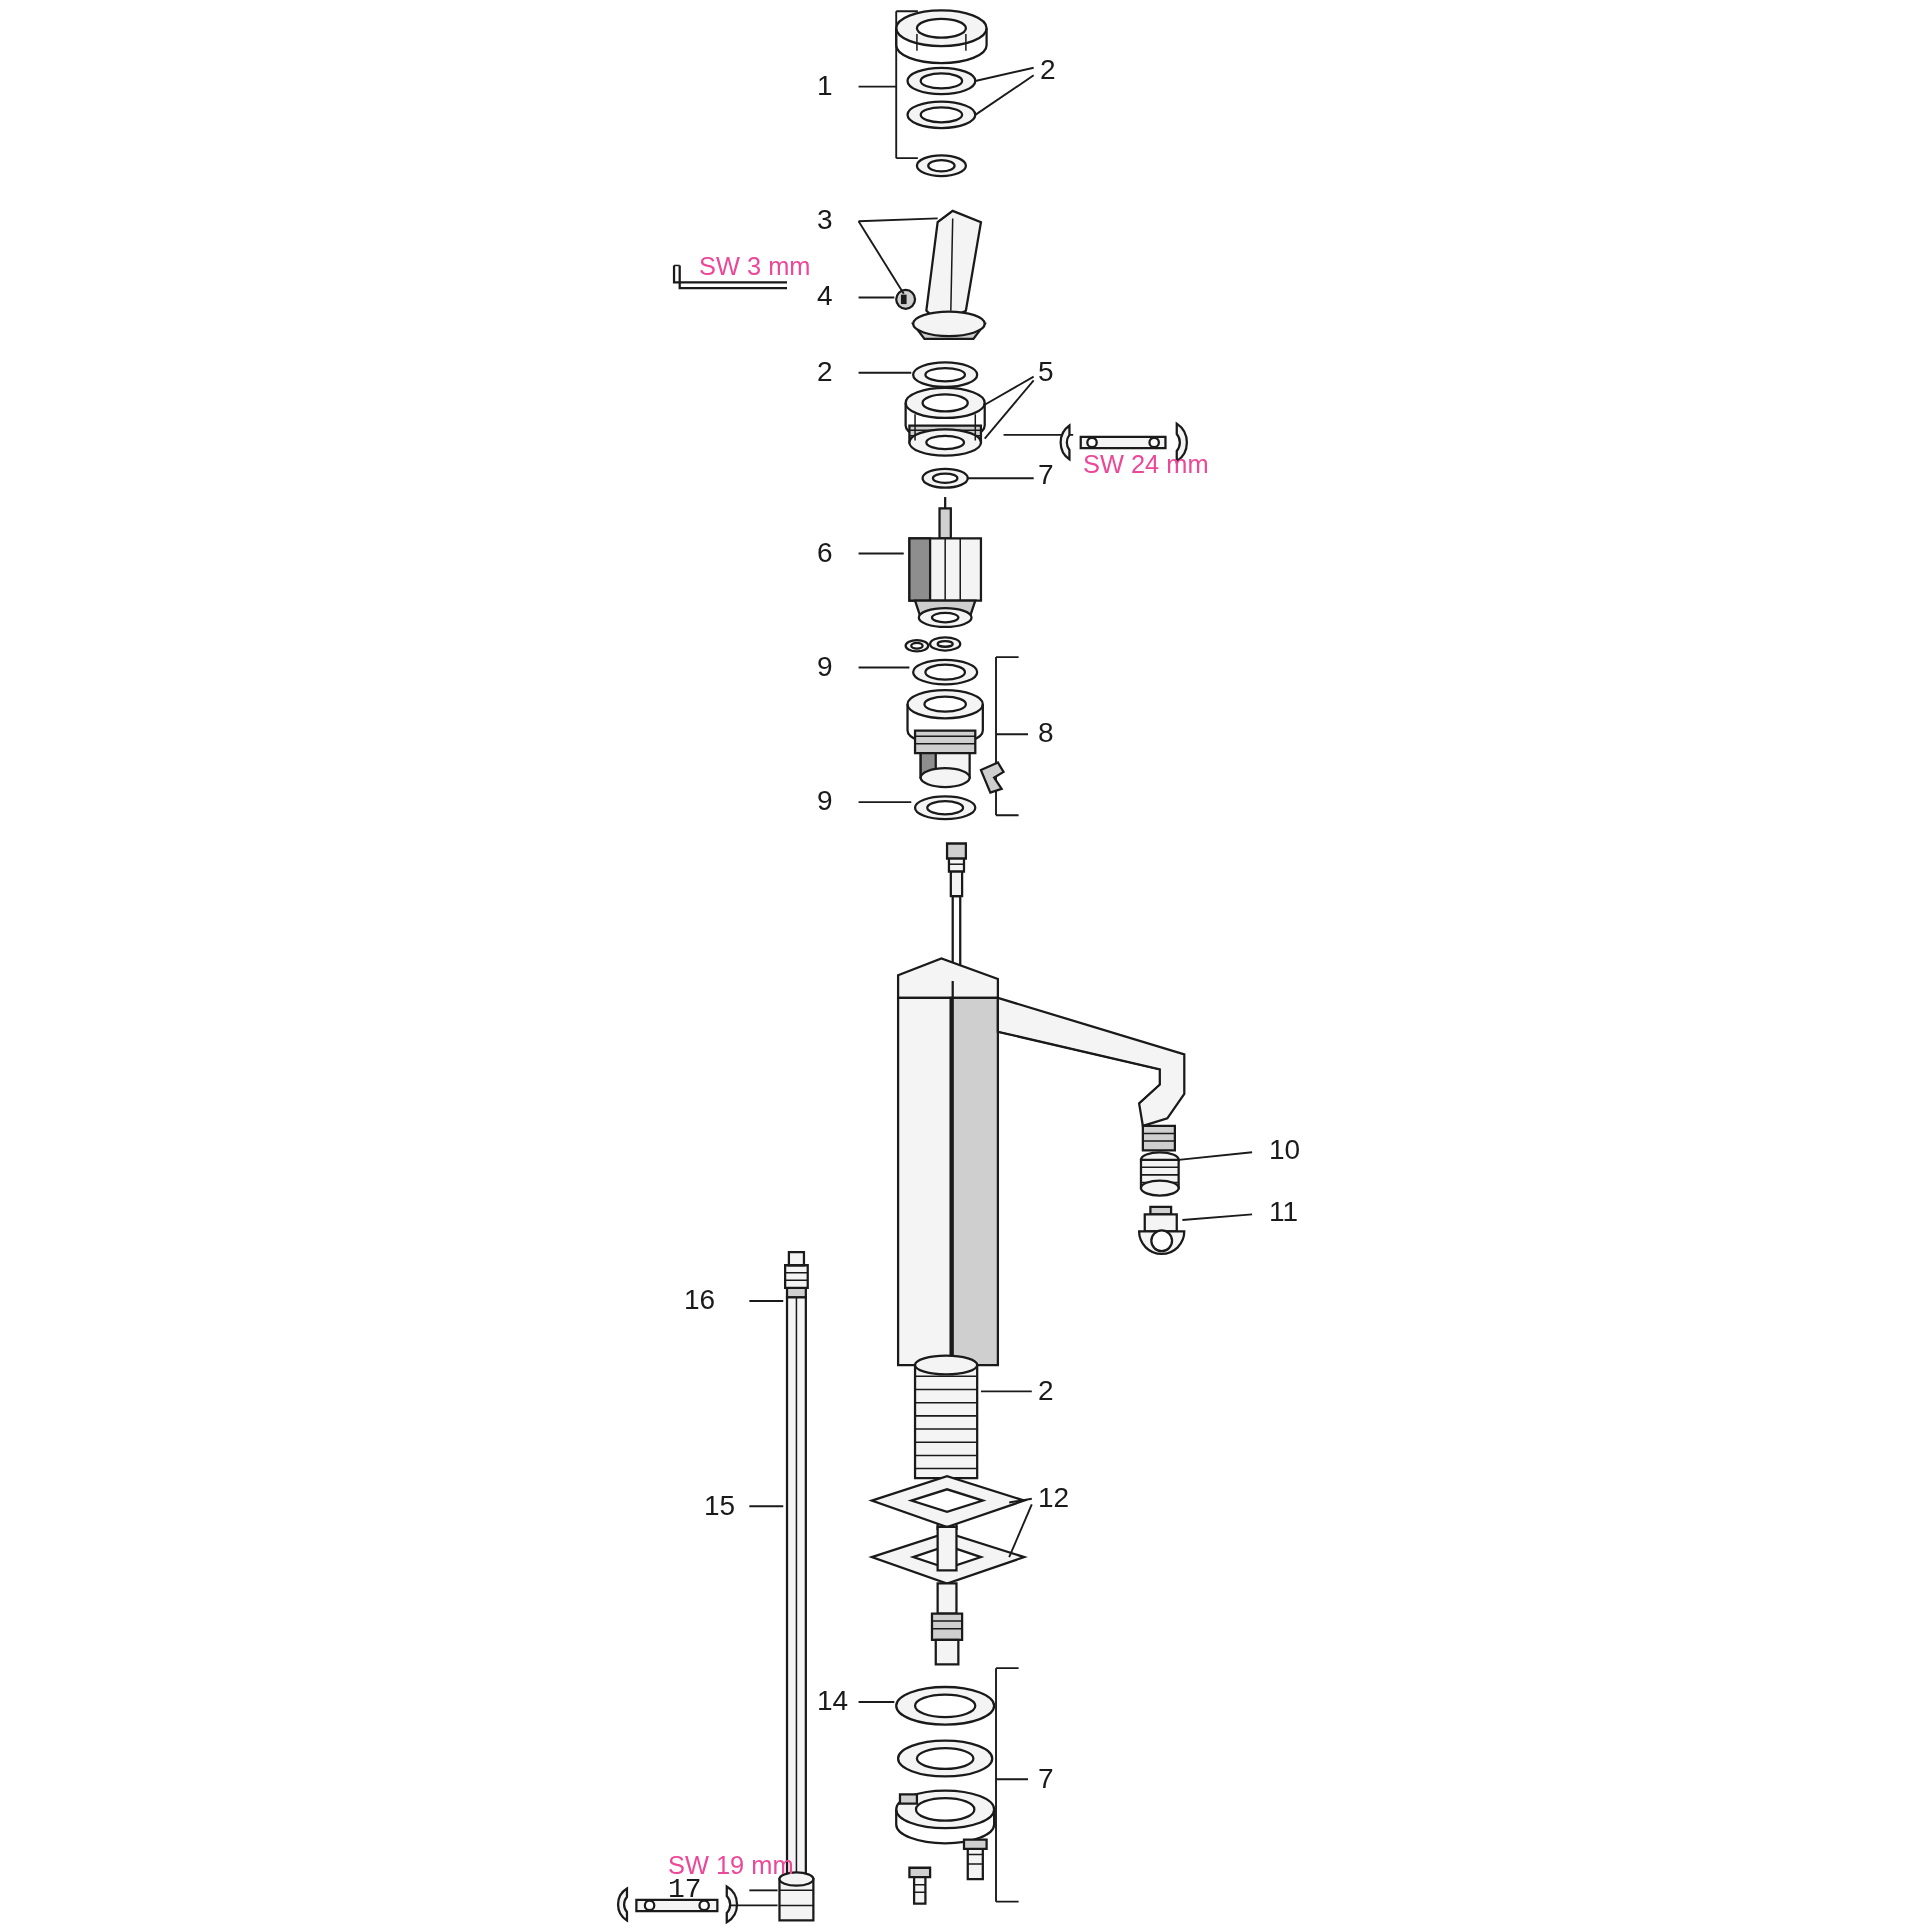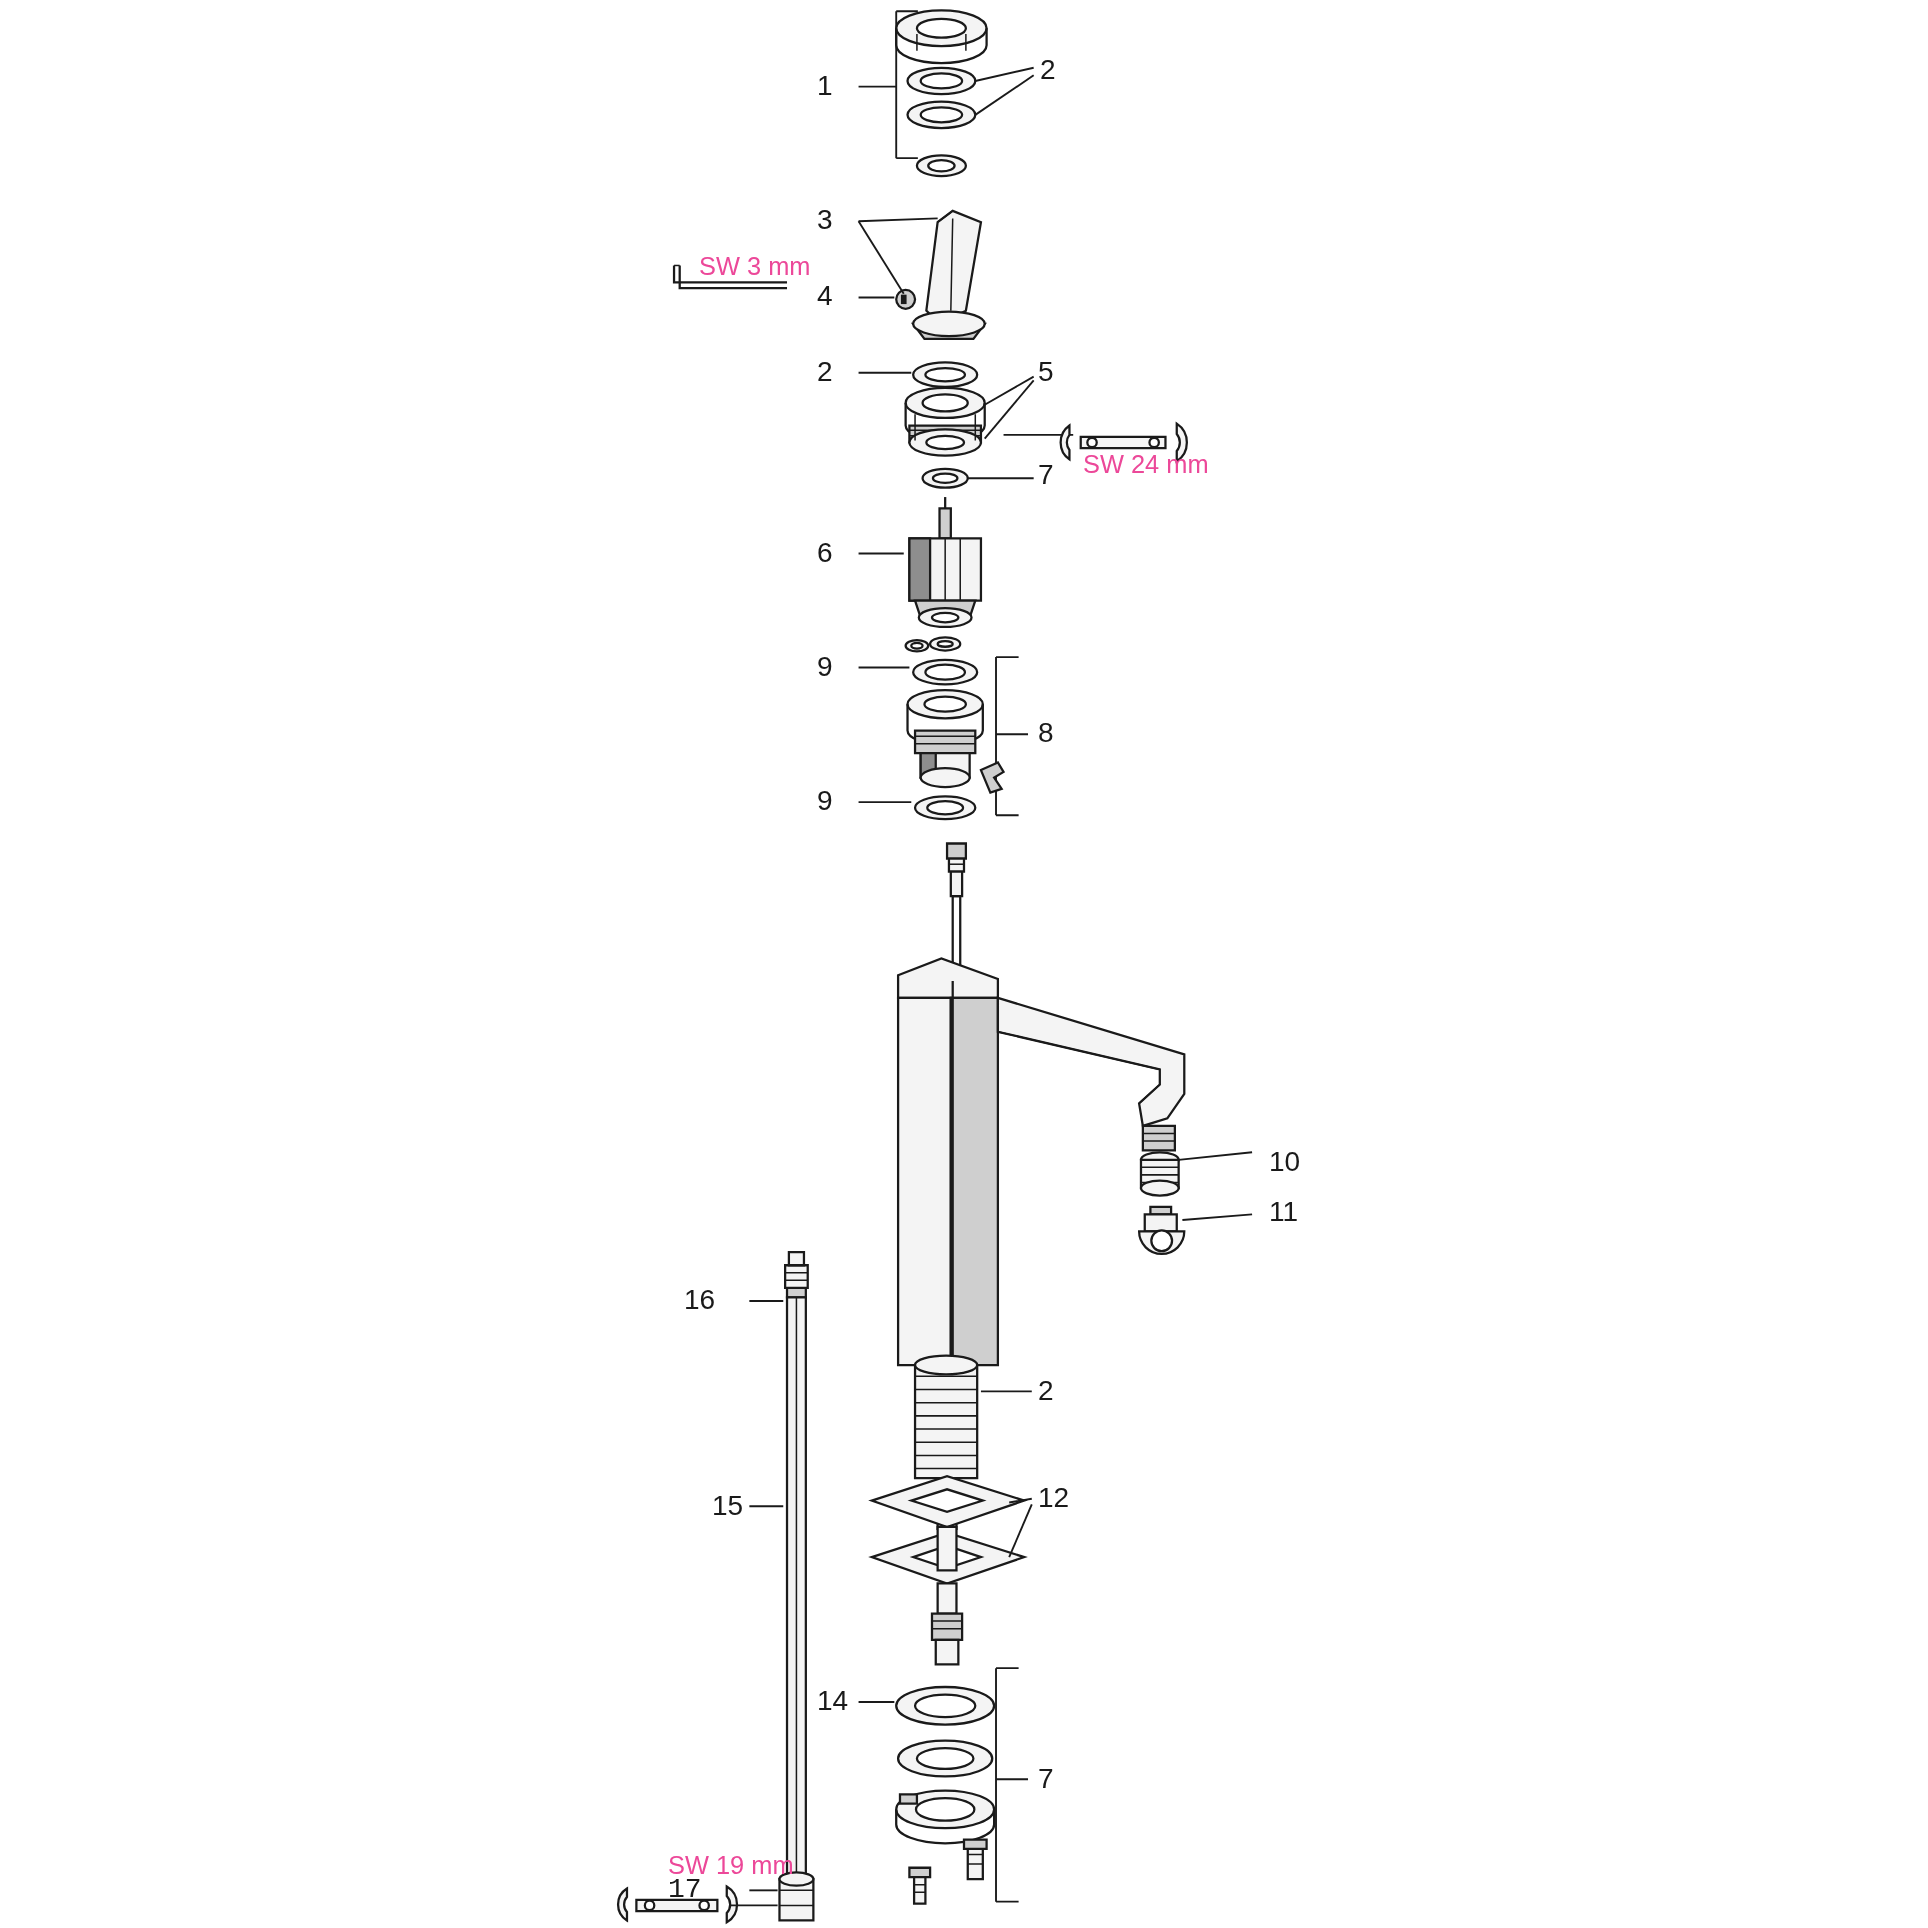--- a/index.html
+++ b/index.html
@@ -301,25 +301,25 @@
   <div class="callout" style="left:1040px; top:56px;">2</div>
   <div class="callout" style="left:817px;  top:206px;">3</div>
   <div class="callout" style="left:817px;  top:282px;">4</div>
   <div class="callout" style="left:817px;  top:358px;">2</div>
   <div class="callout" style="left:1038px; top:358px;">5</div>
   <div class="callout" style="left:1038px; top:461px;">7</div>
   <div class="callout" style="left:817px;  top:539px;">6</div>
   <div class="callout" style="left:817px;  top:653px;">9</div>
   <div class="callout" style="left:1038px; top:719px;">8</div>
   <div class="callout" style="left:817px;  top:787px;">9</div>
-  <div class="callout" style="left:1269px; top:1136px;margin-top:12px;">10</div>
+  <div class="callout" style="left:1269px; top:1136px;">10</div>
   <div class="callout" style="left:1269px; top:1198px;">11</div>
   <div class="callout" style="left:684px;  top:1286px;">16</div>
   <div class="callout" style="left:1038px; top:1377px;">2</div>
-  <div class="callout" style="left:704px;  top:1492px;margin-left:8px;">15</div>
+  <div class="callout" style="left:704px;  top:1492px;">15</div>
   <div class="callout" style="left:1038px; top:1484px;">12</div>
   <div class="callout" style="left:817px;  top:1687px;">14</div>
   <div class="callout" style="left:1038px; top:1765px;">7</div>
   <div class="callout" style="left:668px;  top:1876px;font-family:Liberation Mono, monospace;">17</div>
 
   <div class="tool-label" style="left:699px;  top:252px;">SW 3 mm</div>
   <div class="tool-label" style="left:1083px; top:450px;">SW 24 mm</div>
   <div class="tool-label" style="left:668px;  top:1851px;">SW 19 mm</div>
 
 </div>

